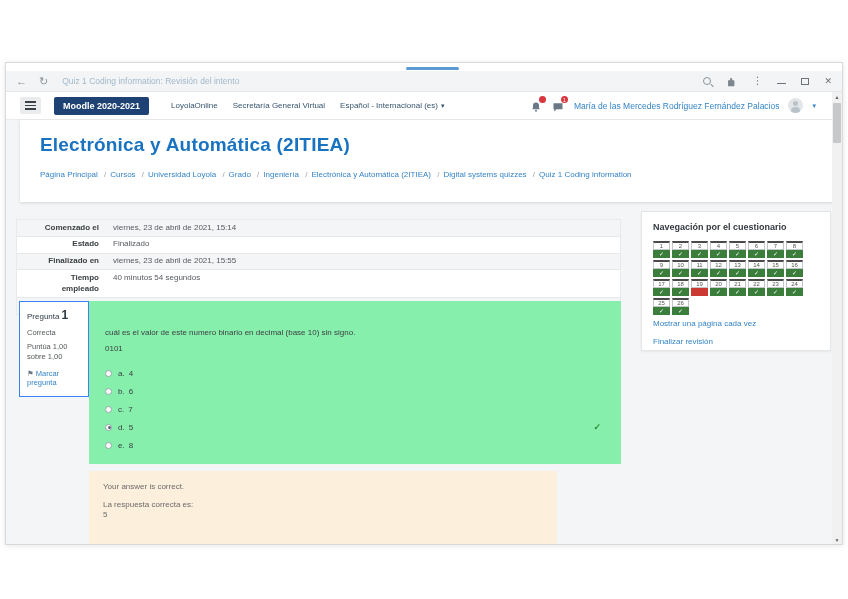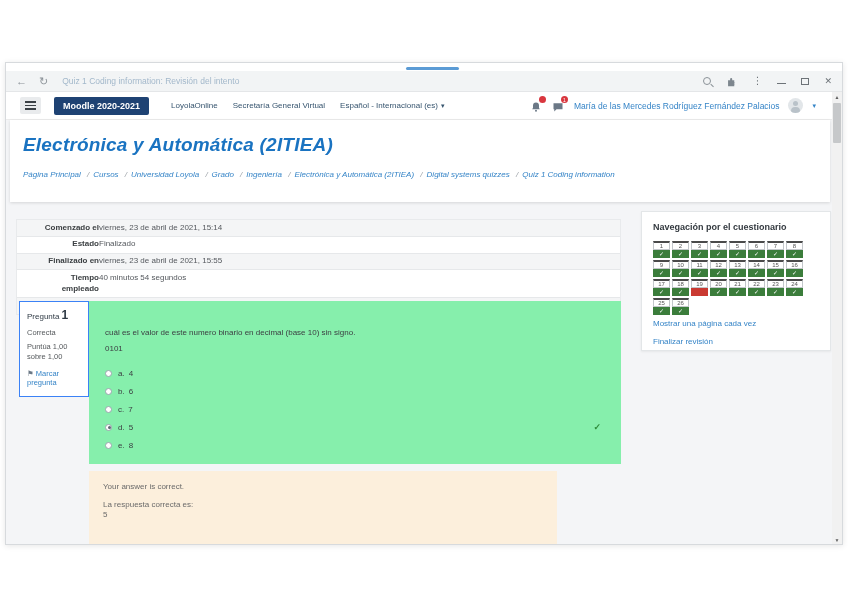--- a/index.html
+++ b/index.html
@@ -42,35 +42,35 @@
   .badge { position:absolute; top:-3px; right:-3px; background:#d9363e; color:#fff; font-size:5px;
            min-width:7px; height:7px; border-radius:3.5px; display:flex; align-items:center; justify-content:center; }
   .user-name { color:#3584c7; font-size:8.5px; white-space:nowrap; }
   .avatar { position:relative; width:15px; height:15px; border-radius:50%; background:#e2e6e9; overflow:hidden; }
   .avatar::before { content:""; position:absolute; left:5px; top:3px; width:5px; height:5px; border-radius:50%; background:#b9c2c9; }
   .avatar::after { content:""; position:absolute; left:3px; top:9px; width:9px; height:6px; border-radius:4px 4px 0 0; background:#b9c2c9; }
   .user-caret { color:#3584c7; font-size:7px; }
 
   
   .page { position:absolute; left:0; top:57px; width:831px; height:425px; background:#f4f5f7; }
-  .header-card { position:absolute; left:4px; top:0; width:820px; height:82px; background:#fff;
-                 box-shadow:0 1px 3px rgba(0,0,0,.13); padding:14px 13px 0 13px;font-style:italic; }
+  .header-card { position:absolute; left:14px; top:0; width:820px; height:82px; background:#fff;
+                 box-shadow:0 1px 3px rgba(0,0,0,.13); padding:14px 13px 0 20px; }
   .course-title { color:#1a73c1; font-size:19px; font-weight:600; letter-spacing:.2px; }
   .breadcrumb { margin-top:14px; font-size:8px; display:flex; flex-wrap:wrap; align-items:center; }
   .crumb a { color:#3584c7; text-decoration:none; }
   .crumb .sep { color:#9aa0a6; margin:0 4px; }
   .crumb:last-child .sep { display:none; }
 
   
   .summary { position:absolute; left:10px; top:99px; width:605px; background:#fff; border:1px solid #e8eaec; font-size:8px; }
   .srow { display:flex; padding:2.5px 0; border-top:1px solid #e6e8ea; }
   .srow:first-of-type { border-top:none; }
   div.srow:nth-of-type(odd) { background:#f4f5f6; }
   .slabel { margin-left:20px; width:62px; text-align:right; font-weight:bold; color:#3c4043; line-height:1.35; }
-  .svalue { margin-left:0; color:#55595e; line-height:1.35; flex:1; }
+  .svalue { margin-left:14px; color:#55595e; line-height:1.35; flex:1; }
 
   
   .qinfo { position:absolute; left:13px; top:181px; width:70px; background:#fff; border:1px solid #3b82f6;
            padding:6px 6px 8px 7px; font-size:7.5px; color:#55595c; }
   .qinfo .qword { color:#2f3a45; font-size:8px; }
   .qinfo .qnum { color:#2f3a45; font-size:12px; font-weight:bold; margin-left:2px; }
   .qinfo .qstate { margin-top:6px; }
   .qinfo .qpoints { margin-top:5px; line-height:1.3; }
   .qinfo .qflag { margin-top:7px; line-height:1.3; color:#3584c7; }
   .qinfo .flag-glyph { color:#6b7886; margin-right:2px; }

